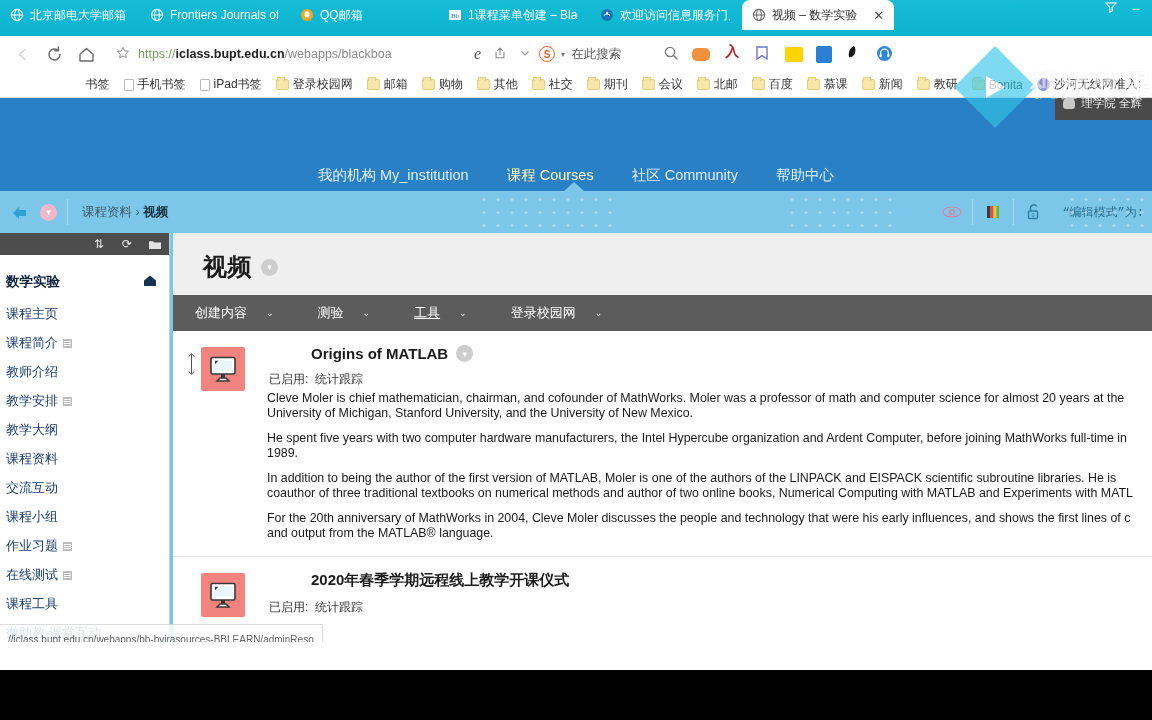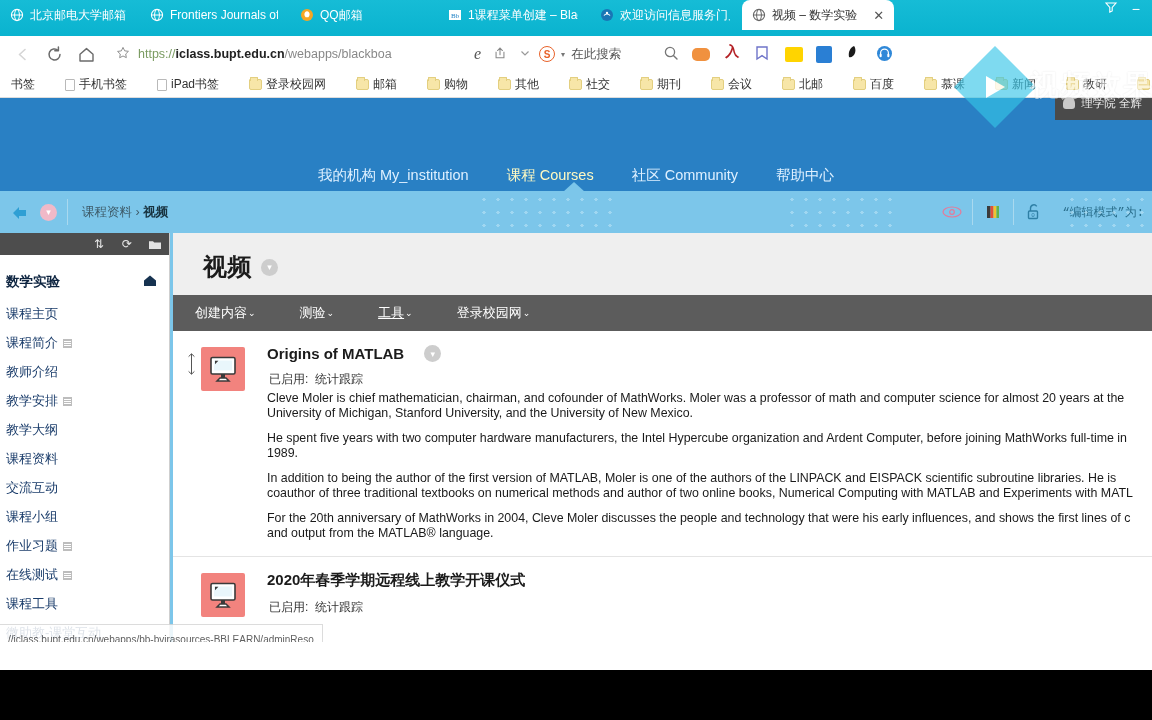--- a/index.html
+++ b/index.html
@@ -48,21 +48,21 @@
   .u-actions{ display:flex; align-items:center; gap:12px; color:#777; padding-left:6px;}
   .searchzone{ display:flex; align-items:center; gap:6px; margin-left:8px; color:#444; font-size:12.5px;}
   .s-badge{
     width:16px;height:16px;border-radius:50%;border:1.5px solid #e8622a;color:#e8622a;
     font-size:10px;font-weight:bold;display:flex;align-items:center;justify-content:center;
   }
   .ext-icons{ display:flex; align-items:center; gap:13px; margin-left:42px; }
   .ext{ width:18px;height:18px; border-radius:3px; display:block; }
 
   
-  .bookmarks{ height:26px; background:#fff; display:flex; align-items:center; gap:16px; padding:0 4px; font-size:12px; color:#333; border-bottom:1px solid #ddd;}
+  .bookmarks{ height:26px; background:#fff; display:flex; align-items:center; gap:0; padding:0 4px; font-size:12px; color:#333; border-bottom:1px solid #ddd;justify-content:flex-end;}
   .bm{ display:flex; align-items:center; gap:4px; padding:0 7px; white-space:nowrap; }
   .bm .fold{ width:13px;height:11px; background:#f7e6a8; border:1px solid #e3cf80; border-radius:1px 2px 2px 2px; position:relative;}
   .bm .fold:before{content:"";position:absolute;left:0;top:-3px;width:6px;height:3px;background:#f7e6a8;border:1px solid #e3cf80;border-bottom:none;border-radius:1px 1px 0 0;}
   .bm .sheet{ width:10px;height:12px;border:1px solid #b9b9b9;border-radius:1px;background:#fff;}
   .bm .globe{ width:13px;height:13px;border-radius:50%;background:#8e8ed6; }
 
   
   .page{ position:relative; height:544px; background:#1d7fc3; overflow:hidden;}
   .bb-topstrip{ height:45px; background:#2980c4; position:relative;}
   .userbadge{
@@ -110,29 +110,29 @@
      repeating-linear-gradient(#bdbdbd 0 1px, #fff 1px 2px),
      repeating-linear-gradient(90deg,#bdbdbd 0 1px,#fff 1px 2px);
      border:1px solid #bdbdbd;}
 
   
   .content{ flex:1; background:#fff; position:relative; overflow:hidden; border-left:3px solid #7cc6ea;}
   .c-head{ background:#efefef; padding:18px 0 12px 30px; display:flex; align-items:center; gap:9px;}
   .c-head h1{ font-size:24px; color:#1b1b1b; font-weight:bold; letter-spacing:.5px;}
   .chev{ width:17px;height:17px;border-radius:50%;background:#cdcdcd;display:flex;align-items:center;justify-content:center;color:#fff;font-size:9px;}
   .c-actionbar{ height:36px; background:#5c5c5c; display:flex; align-items:center; gap:0; width:1000px;}
-  .abtn{ display:flex;align-items:center;gap:1px;color:#fff;font-size:13px;padding:0 22px;}
+  .abtn{ display:flex;align-items:center;gap:19px;color:#fff;font-size:13px;padding:0 22px;}
   .abtn .ca{font-size:9px;}
   .c-list{ background:#fff; padding-left:0;}
   .citem{ display:flex; gap:0; padding:14px 8px 16px 8px; border-bottom:1px solid #e4e4e4; }
   .drag{ width:20px; display:flex; justify-content:center; padding-top:8px; color:#6a6a6a; font-size:13px;}
   .ficon{ width:44px;height:44px;background:#f2837e;border-radius:2px;display:flex;align-items:center;justify-content:center;flex:0 0 44px; margin-top:2px;}
   .cbody{ padding-left:22px; padding-right:4px;}
   .cbody h2{ font-size:15px; color:#1b1b1b; display:inline-block; vertical-align:middle; font-weight:bold;}
-  .cbody .h2row{display:flex;align-items:flex-end;gap:20px;}
+  .cbody .h2row{display:flex;align-items:flex-end;gap:8px;margin-left:44px;}
   .enabled{ font-size:12px; color:#333; margin-top:9px; padding-left:2px;}
   .para{ font-size:12.4px; line-height:14.5px; color:#1a1a1a; margin-top:11px; white-space:nowrap;}
   .para.first{margin-top:3px;}
   .para .l2{display:block;}
 
   
   .statusurl{
     position:absolute; left:0; bottom:-1px; height:17px; background:#fff;
     font-size:10px; color:#444; padding:9px 8px; border:1px solid #d7d7d7; border-left:none;border-bottom:none;
     white-space:nowrap; opacity:.85;

